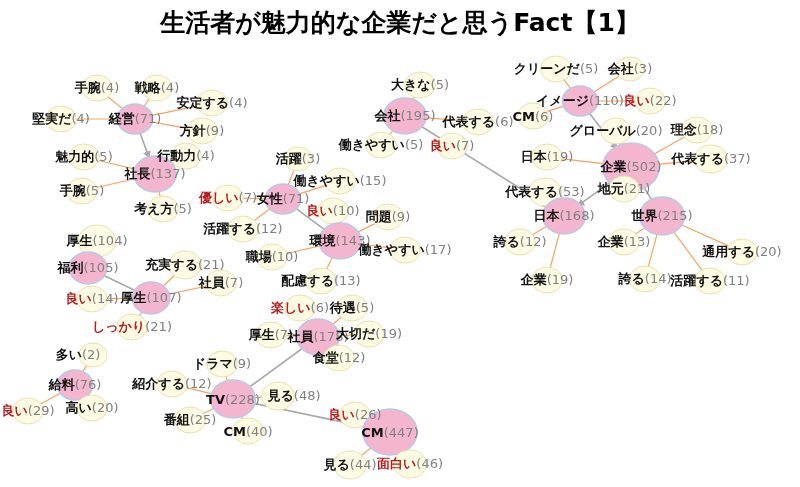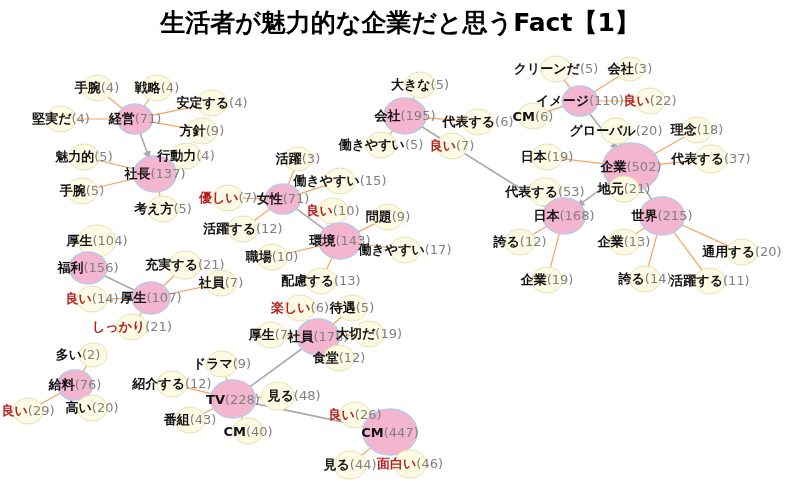--- a/index.html
+++ b/index.html
@@ -184,21 +184,21 @@
       <div class="nodelabel" style="left: 212px; top: 103px; font-size: 13px;"><span class="w">安定する</span><span class="c">(4)</span></div>
       <div class="nodelabel" style="left: 61px; top: 119px; font-size: 13px;"><span class="w">堅実だ</span><span class="c">(4)</span></div>
       <div class="nodelabel" style="left: 135px; top: 119px; font-size: 13px;"><span class="w">経営</span><span class="c">(71)</span></div>
       <div class="nodelabel" style="left: 202px; top: 131px; font-size: 13px;"><span class="w">方針</span><span class="c">(9)</span></div>
       <div class="nodelabel" style="left: 84px; top: 157px; font-size: 13px;"><span class="w">魅力的</span><span class="c">(5)</span></div>
       <div class="nodelabel" style="left: 186px; top: 156px; font-size: 13px;"><span class="w">行動力</span><span class="c">(4)</span></div>
       <div class="nodelabel" style="left: 155px; top: 174px; font-size: 13px;"><span class="w">社長</span><span class="c">(137)</span></div>
       <div class="nodelabel" style="left: 82px; top: 191px; font-size: 13px;"><span class="w">手腕</span><span class="c">(5)</span></div>
       <div class="nodelabel" style="left: 163px; top: 209px; font-size: 13px;"><span class="w">考え方</span><span class="c">(5)</span></div>
       <div class="nodelabel" style="left: 97px; top: 241px; font-size: 13px;"><span class="w">厚生</span><span class="c">(104)</span></div>
-      <div class="nodelabel" style="left: 88px; top: 268px; font-size: 13px;"><span class="w">福利</span><span class="c">(156)</span></div>
+      <div class="nodelabel" style="left: 88px; top: 268px; font-size: 13px;"><span class="w">福利</span><span class="c">(105)</span></div>
       <div class="nodelabel" style="left: 185px; top: 265px; font-size: 13px;"><span class="w">充実する</span><span class="c">(21)</span></div>
       <div class="nodelabel" style="left: 221px; top: 283px; font-size: 13px;"><span class="w">社員</span><span class="c">(7)</span></div>
       <div class="nodelabel" style="left: 92px; top: 299px; font-size: 13px;"><span class="w red">良い</span><span class="c">(14)</span></div>
       <div class="nodelabel" style="left: 151px; top: 298px; font-size: 13px;"><span class="w">厚生</span><span class="c">(107)</span></div>
       <div class="nodelabel" style="left: 132px; top: 327px; font-size: 13px;"><span class="w red">しっかり</span><span class="c">(21)</span></div>
       <div class="nodelabel" style="left: 78px; top: 355px; font-size: 13px;"><span class="w">多い</span><span class="c">(2)</span></div>
       <div class="nodelabel" style="left: 75px; top: 385px; font-size: 13px;"><span class="w">給料</span><span class="c">(76)</span></div>
       <div class="nodelabel" style="left: 28px; top: 411px; font-size: 13px;"><span class="w red">良い</span><span class="c">(29)</span></div>
       <div class="nodelabel" style="left: 92px; top: 408px; font-size: 13px;"><span class="w">高い</span><span class="c">(20)</span></div>
       <div class="nodelabel" style="left: 298px; top: 159px; font-size: 13px;"><span class="w">活躍</span><span class="c">(3)</span></div>
@@ -240,20 +240,20 @@
       <div class="nodelabel" style="left: 300px; top: 308px; font-size: 13px;"><span class="w red">楽しい</span><span class="c">(6)</span></div>
       <div class="nodelabel" style="left: 352px; top: 308px; font-size: 13px;"><span class="w">待遇</span><span class="c">(5)</span></div>
       <div class="nodelabel" style="left: 271px; top: 335px; font-size: 13px;"><span class="w">厚生</span><span class="c">(7)</span></div>
       <div class="nodelabel" style="left: 318px; top: 337px; font-size: 13px;"><span class="w">社員</span><span class="c">(178)</span></div>
       <div class="nodelabel" style="left: 369px; top: 334px; font-size: 13px;"><span class="w">大切だ</span><span class="c">(19)</span></div>
       <div class="nodelabel" style="left: 339px; top: 358px; font-size: 13px;"><span class="w">食堂</span><span class="c">(12)</span></div>
       <div class="nodelabel" style="left: 222px; top: 364px; font-size: 13px;"><span class="w">ドラマ</span><span class="c">(9)</span></div>
       <div class="nodelabel" style="left: 172px; top: 384px; font-size: 13px;"><span class="w">紹介する</span><span class="c">(12)</span></div>
       <div class="nodelabel" style="left: 233px; top: 399px; font-size: 13px;"><span class="w">TV</span><span class="c">(228)</span></div>
       <div class="nodelabel" style="left: 278px; top: 396px; font-size: 13px; margin-left: 16px;"><span class="w">見る</span><span class="c">(48)</span></div>
-      <div class="nodelabel" style="left: 190px; top: 420px; font-size: 13px;"><span class="w">番組</span><span class="c">(43)</span></div>
+      <div class="nodelabel" style="left: 190px; top: 420px; font-size: 13px;"><span class="w">番組</span><span class="c">(25)</span></div>
       <div class="nodelabel" style="left: 248px; top: 431px; font-size: 13px;"><span class="w">CM</span><span class="c">(40)</span></div>
       <div class="nodelabel" style="left: 355px; top: 415px; font-size: 13px;"><span class="w red">良い</span><span class="c">(26)</span></div>
       <div class="nodelabel" style="left: 390px; top: 432px; font-size: 13px;"><span class="w">CM</span><span class="c">(447)</span></div>
       <div class="nodelabel" style="left: 350px; top: 465px; font-size: 13px;"><span class="w">見る</span><span class="c">(44)</span></div>
       <div class="nodelabel" style="left: 410px; top: 464px; font-size: 13px; text-align: right;"><span class="w red">面白い</span><span class="c">(46)</span></div>
     </div>
 </div>
 
 </body></html>

